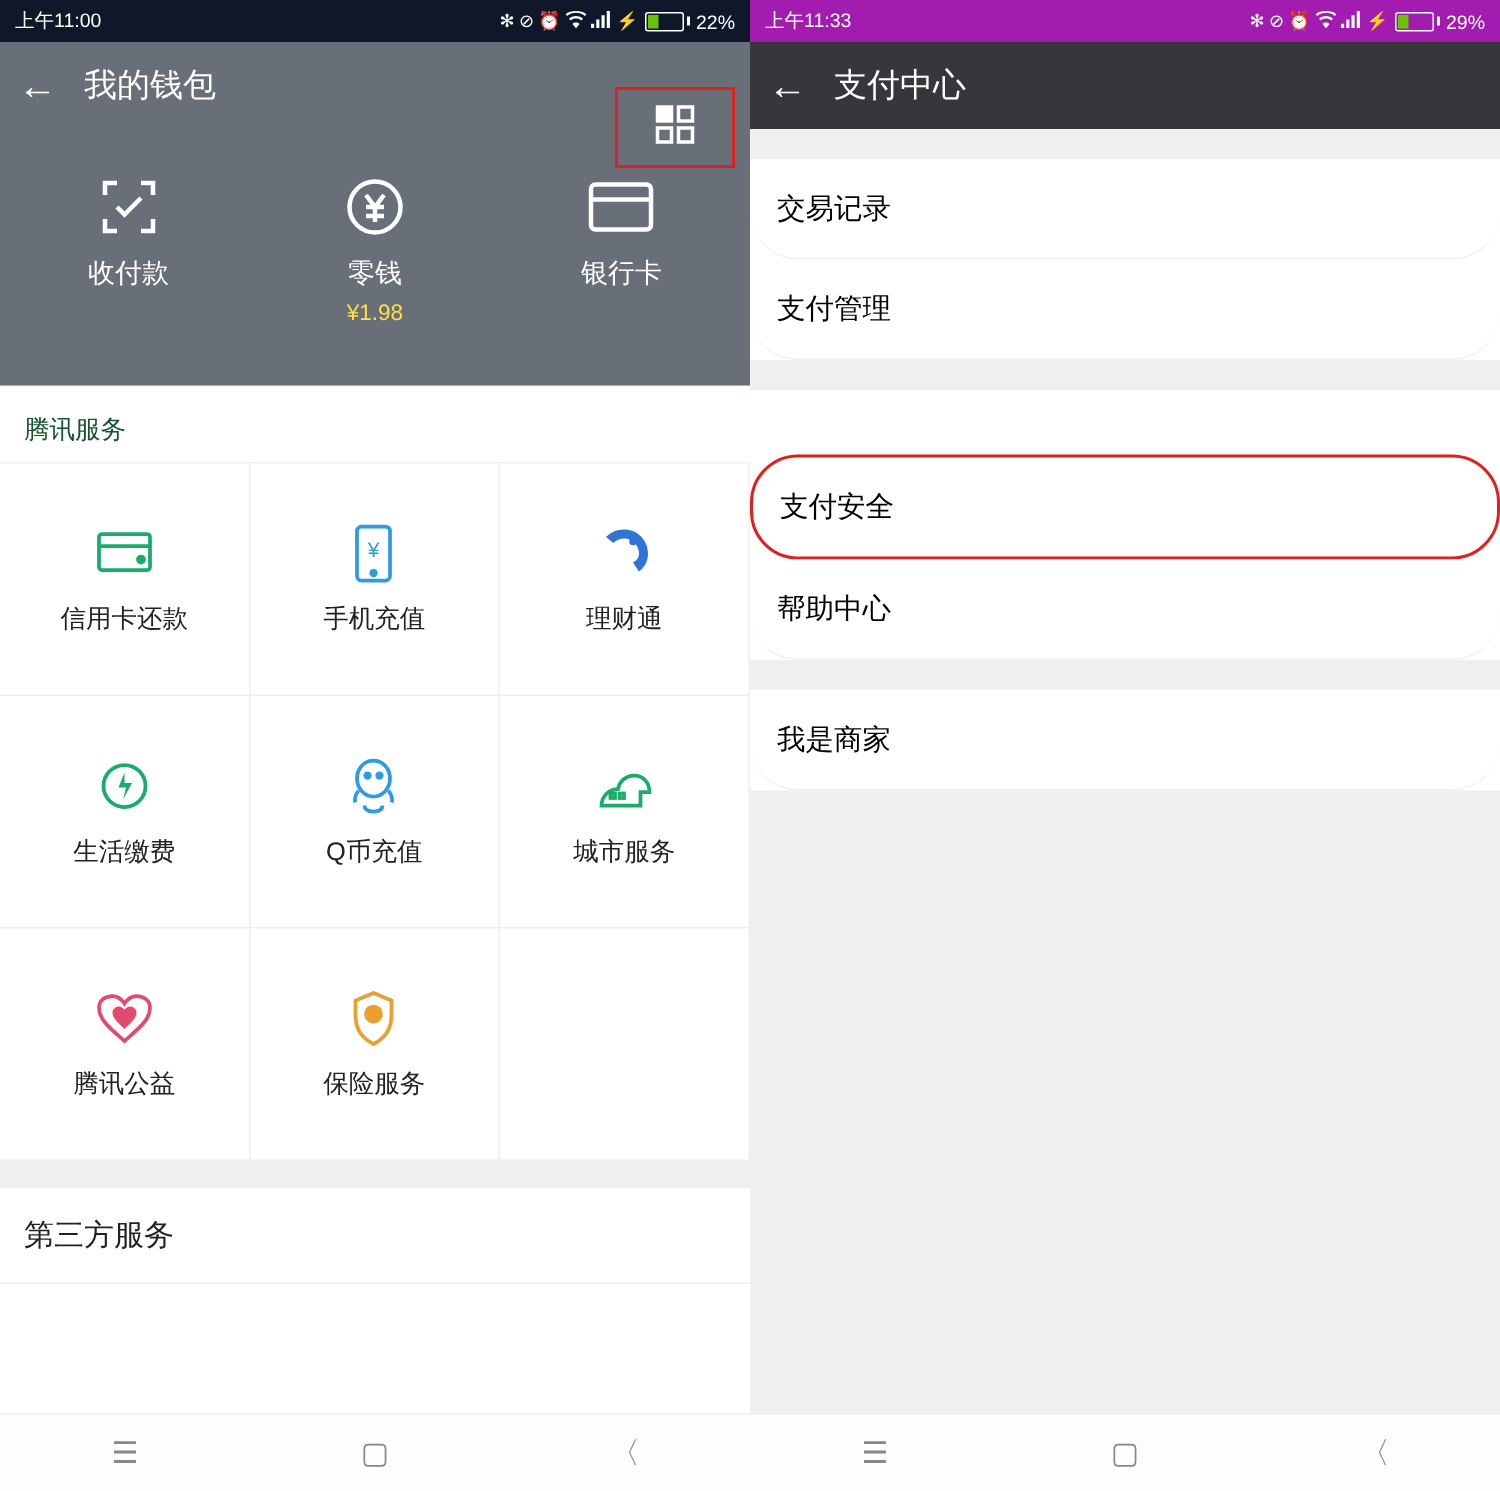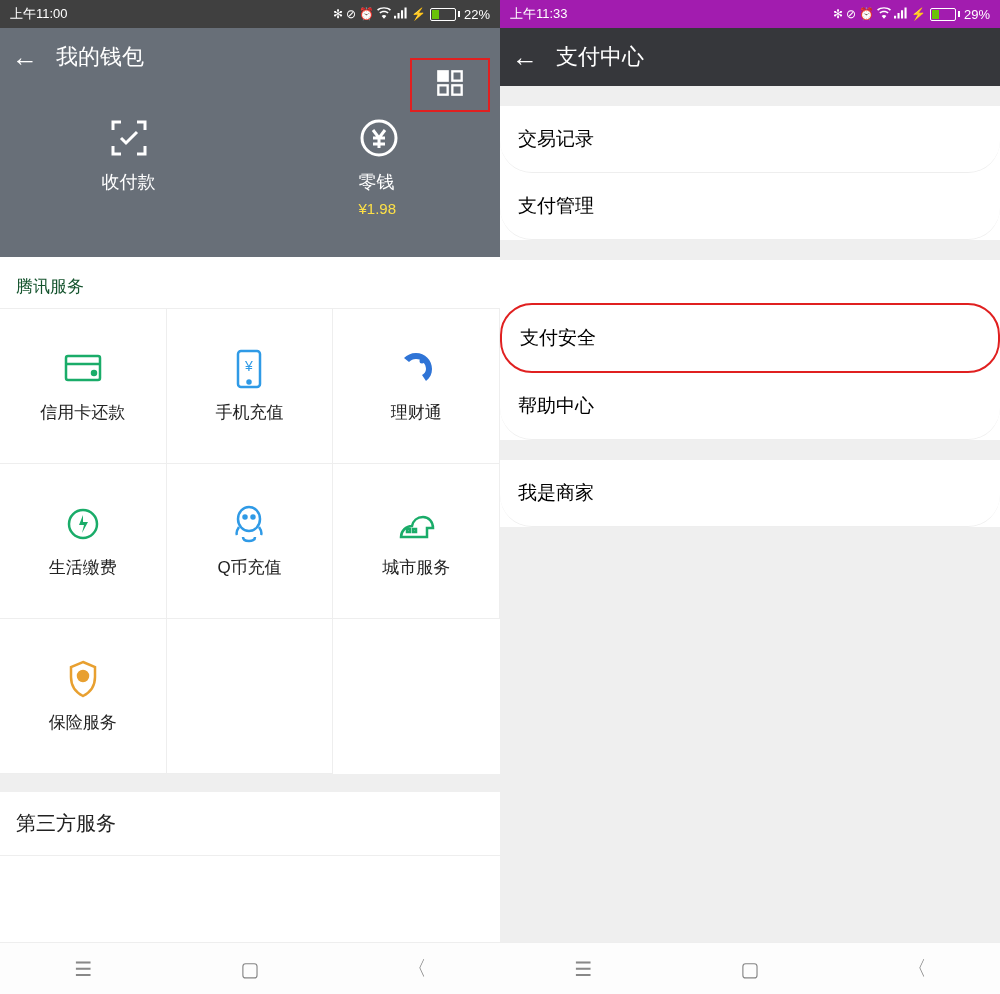--- a/index.html
+++ b/index.html
@@ -13,21 +13,21 @@
   .screen {
     width: 500px;
     height: 994px;
     display: flex;
     flex-direction: column;
     position: relative;
     background: #efefef;
   }
   .status-bar {
     height: 28px;
-    background: #404040;
+    background: #0f172a;
     color: #fff;
     display: flex;
     align-items: center;
     justify-content: space-between;
     padding: 0 10px;
     font-size: 13px;
   }
   .status-bar.light { background: #a21caf; }
   .status-right { display: flex; align-items: center; gap: 4px; }
   .status-icons { display:flex; gap:3px; align-items:center; font-size:12px;}
@@ -50,21 +50,21 @@
     position:absolute;
     right:10px; top:30px;
     width:80px; height:54px;
     border:2px solid #e02020;
     display:flex; align-items:center; justify-content:center;
   }
   .grid-icon svg { width:28px; height:28px; }
   .wallet-actions {
     display:flex; justify-content:space-around; margin-top:30px;
   }
-  .wallet-action { text-align:left; color:#fff; font-size:18px; }
+  .wallet-action { text-align:center; color:#fff; font-size:18px; }
   .wallet-action .icon { height:44px; display:flex; align-items:center; justify-content:center; margin-bottom:10px;}
   .wallet-action .sub { color:#fde047; font-size:15px; margin-top:6px;}
   .section-header {
     background:#fff;
     padding: 18px 16px 10px;
     font-size:17px;
     color:#14532d;
     border-bottom:1px solid #eee;
   }
   .services-grid {
@@ -171,20 +171,29 @@
       <div class="wallet-action">
         <div class="icon">
           <svg width="40" height="40" viewBox="0 0 40 40" fill="none" stroke="#fff" stroke-width="3">
             <circle cx="20" cy="20" r="17"></circle>
             <path d="M14 12l6 8 6-8M14 20h12M14 26h12M20 20v10"></path>
           </svg>
         </div>
         <div>零钱</div>
         <div class="sub">¥1.98</div>
       </div>
+      <div class="wallet-action">
+        <div class="icon">
+          <svg width="44" height="34" viewBox="0 0 44 34" fill="none" stroke="#fff" stroke-width="3">
+            <rect x="2" y="2" width="40" height="30" rx="3"></rect>
+              <line x1="2" y1="12" x2="42" y2="12"></line>
+          </svg>
+        </div>
+        <div>银行卡</div>
+      </div>
     </div>
   </div>
 
   <div class="section-header">腾讯服务</div>
   <div class="services-grid">
     <div class="svc">
       <div class="icon">
         <svg width="38" height="30" viewBox="0 0 38 30" fill="none" stroke="#1aac69" stroke-width="2.5">
             <rect x="2" y="2" width="34" height="24" rx="2"></rect>
             <line x1="2" y1="10" x2="36" y2="10"></line>
@@ -234,20 +243,29 @@
     </div>
     <div class="svc">
       <div class="icon">
         <svg width="38" height="34" viewBox="0 0 38 34" fill="none" stroke="#1aac69" stroke-width="2.5">
             <path d="M4 30c0-6 5-11 11-11 1-5 5-9 11-9 6 0 10 5 10 11h-6v9H4z"></path>
             <rect x="10" y="22" width="3" height="3"></rect>
             <rect x="16" y="22" width="3" height="3"></rect>
           </svg>
       </div>
       <span>城市服务</span>
+    </div>
+    <div class="svc">
+      <div class="icon">
+        <svg width="38" height="34" viewBox="0 0 38 34" fill="#e24a6f">
+            <path d="M19 32C10 24 2 18 2 10 2 5 6 2 11 2c3 0 6 2 8 5 2-3 5-5 8-5 5 0 9 3 9 8 0 8-8 14-17 22z" fill="none" stroke="#e24a6f" stroke-width="2.5"></path>
+            <path d="M19 24c-4-4-8-7-8-11 0-2 2-4 4-4 2 0 3 1 4 2 1-1 2-2 4-2 2 0 4 2 4 4 0 4-4 7-8 11z"></path>
+          </svg>
+      </div>
+      <span>腾讯公益</span>
     </div>
     <div class="svc">
       <div class="icon">
         <svg width="32" height="38" viewBox="0 0 32 38" fill="none" stroke="#e8a030" stroke-width="2.5">
             <path d="M16 2l12 5v10c0 10-6 16-12 19C10 33 4 27 4 17V7l12-5z"></path>
             <circle cx="16" cy="16" r="5" fill="#e8a030"></circle>
           </svg>
       </div>
       <span>保险服务</span>
     </div>

